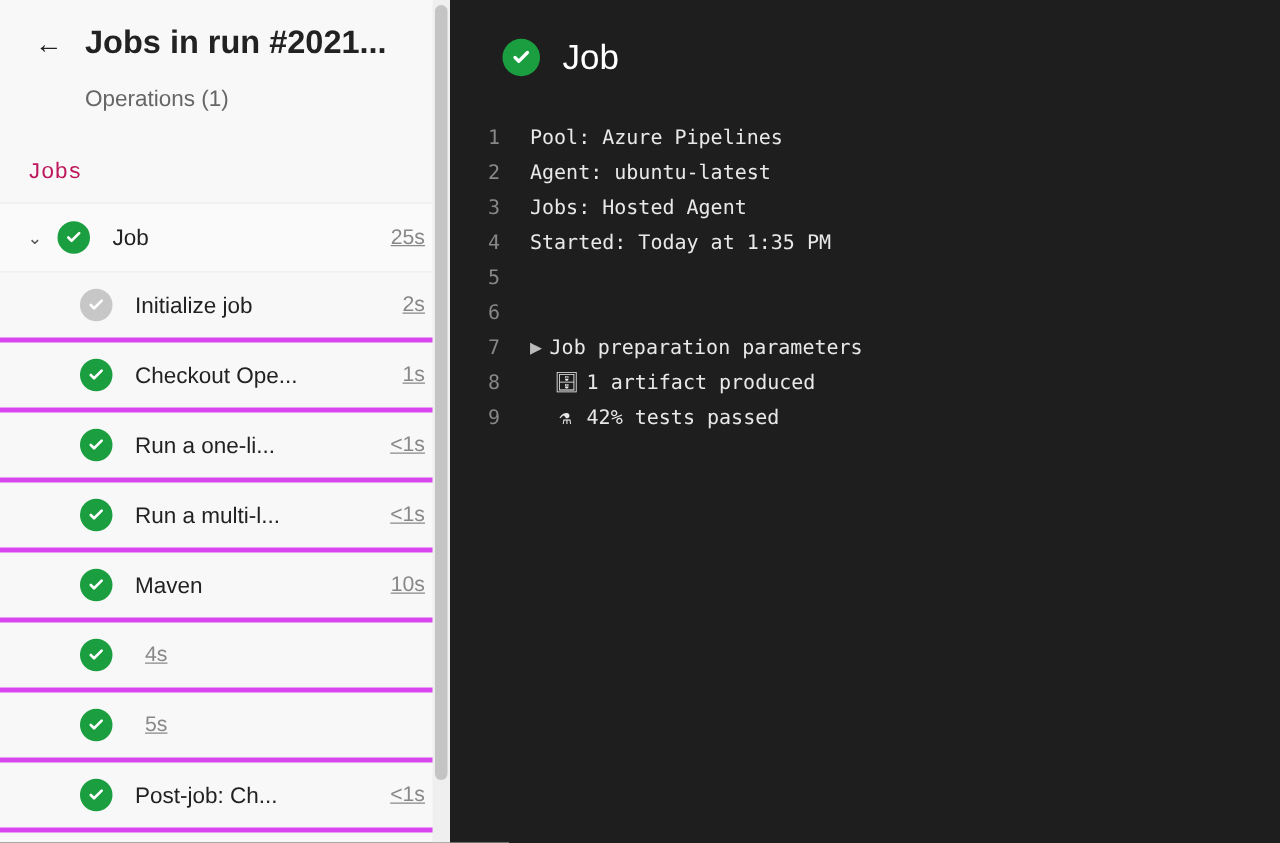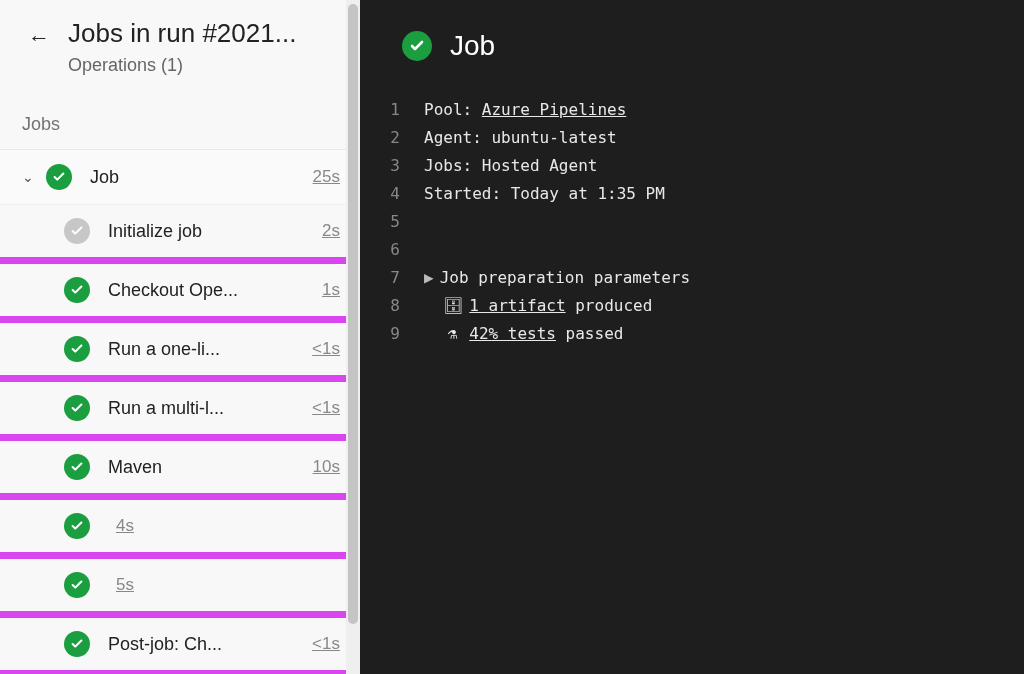--- a/index.html
+++ b/index.html
@@ -26,35 +26,36 @@
       margin-top: 6px;
       cursor: pointer;
       line-height: 1;
     }
     .header-text {
       flex: 1;
       min-width: 0;
     }
     .header-title {
       font-size: 26px;
-      font-weight: 400;
+      font-weight: 700;
       color: #222;
       white-space: nowrap;
       overflow: hidden;
       text-overflow: ellipsis;
     }
     .header-subtitle {
       font-size: 18px;
       color: #666;
-      margin-top: 6px;
+      margin-top: 20px;
     }
     .jobs-label {
       font-size: 18px;
-      color: #737373;
+      color: #be185d;
       padding: 38px 0 14px 22px;
+      font-family: Liberation Mono, monospace;
     }
 
     .tree { border-top: 1px solid #e8e8e8; }
     .job-row {
       display: flex;
       align-items: center;
       padding: 14px 20px 14px 22px;
       border-bottom: 1px solid #eee;
       background: #fafafa;
       cursor: pointer;
@@ -91,21 +92,21 @@
       font-size: 17px;
       color: #888;
       margin-left: 8px;
       white-space: nowrap;
       text-decoration: underline;
     }
     .step-row {
       display: flex;
       align-items: center;
       padding: 13px 20px 13px 64px;
-      border-bottom: 7px solid #d946ef;
+      border-bottom: 4px solid #d946ef;
       cursor: pointer;
     }
     .step-row .status-circle { margin-left: 0; }
 
     
     .scroll-gutter {
       position: absolute;
       right: 0;
       top: 0;
       width: 14px;
@@ -155,21 +156,21 @@
     }
     .ln {
       width: 40px;
       text-align: right;
       color: #888;
       flex-shrink: 0;
       margin-right: 24px;
       padding-right: 0;
     }
     .log-line .content { color: #e8e8e8; }
-    .underlined { text-decoration: underline; cursor: pointer; }
+    .underlined { cursor: pointer; }
     .disclose-tri { color:#bbb; margin-right:6px;}
     .mini-icon { display:inline-block; width:18px; text-align:center; margin-right:8px;}
   </style>
 </head>
 <body>
 
 <div class="sidebar">
 
   <div class="header-row">
     <span class="back-arrow">←</span>

